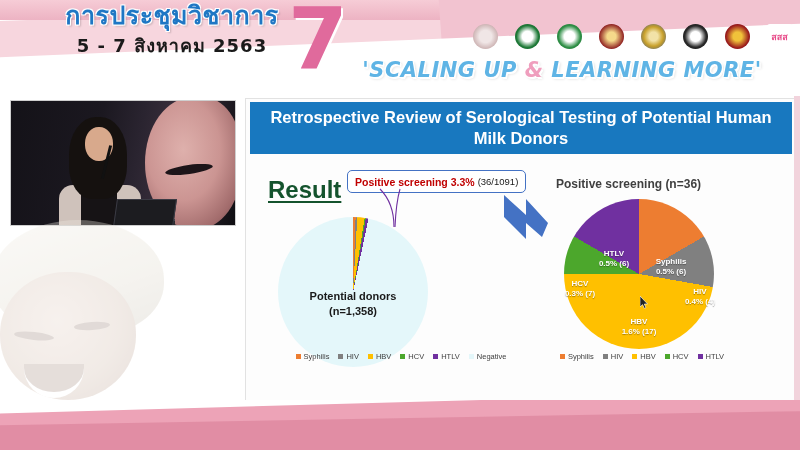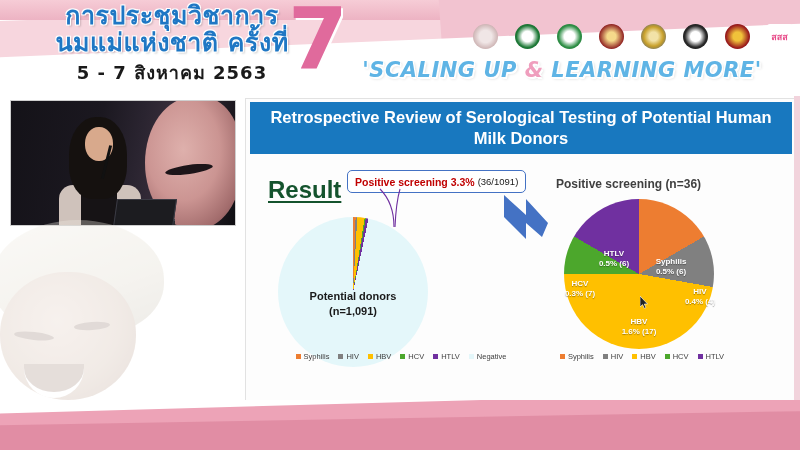--- a/index.html
+++ b/index.html
@@ -123,21 +123,20 @@
 <div class="stage">
 
   <div class="header">
     <div class="hdr-pink-band"></div>
     <div class="hdr-pink-top"></div>
     <div class="hdr-wedge"></div>
     <div class="hdr-pink-band2"></div>
 
     <div class="thai-block">
       <div class="thai1">การประชุมวิชาการ</div>
-      <div class="thai2">นมแม่แห่งชาติ ครั้งที่</div>
       <div class="thai-date">5 - 7 สิงหาคม 2563</div>
     </div>
 
     <div class="big7">7</div>
 
     <div class="logos">
       <div class="logo" style="background:radial-gradient(circle,#f0e6e6 35%,#b08a8a 100%);"></div>
       <div class="logo" style="background:radial-gradient(circle,#ffffff 30%,#1f7a38 62%,#0e5525 100%);"></div>
       <div class="logo" style="background:radial-gradient(circle,#ffffff 30%,#2f8f46 62%,#176b2d 100%);"></div>
       <div class="logo" style="background:radial-gradient(circle,#f5d98a 25%,#8f2020 70%,#5d1212 100%);"></div>
@@ -190,21 +189,21 @@
       <path d="M8 2 L30 22 L30 6 L52 30 L46 44 L30 30 L30 46 L8 24 Z" fill="#4472C4"></path>
     </svg>
     <svg style="position:absolute;left:128px;top:88px;width:40px;height:42px;" viewBox="0 0 40 42">
       <path d="M6 2 Q20 16 20 40" stroke="#7030A0" stroke-width="1.1" fill="none"></path>
       <path d="M26 2 Q22 16 21 40" stroke="#7030A0" stroke-width="1.1" fill="none"></path>
     </svg>
 
     <div class="pieL"></div>
     <div class="pieL-lbl">
       <div>Potential donors</div>
-      <div>(n=1,091)</div>
+      <div>(n=1,358)</div>
     </div>
 
     <div class="legendL">
       <span class="lgi">
           <i class="sw" style="background:#ED7D31"></i>
           <span>Syphilis</span>
         </span>
       <span class="lgi">
           <i class="sw" style="background:#808080"></i>
           <span>HIV</span>

